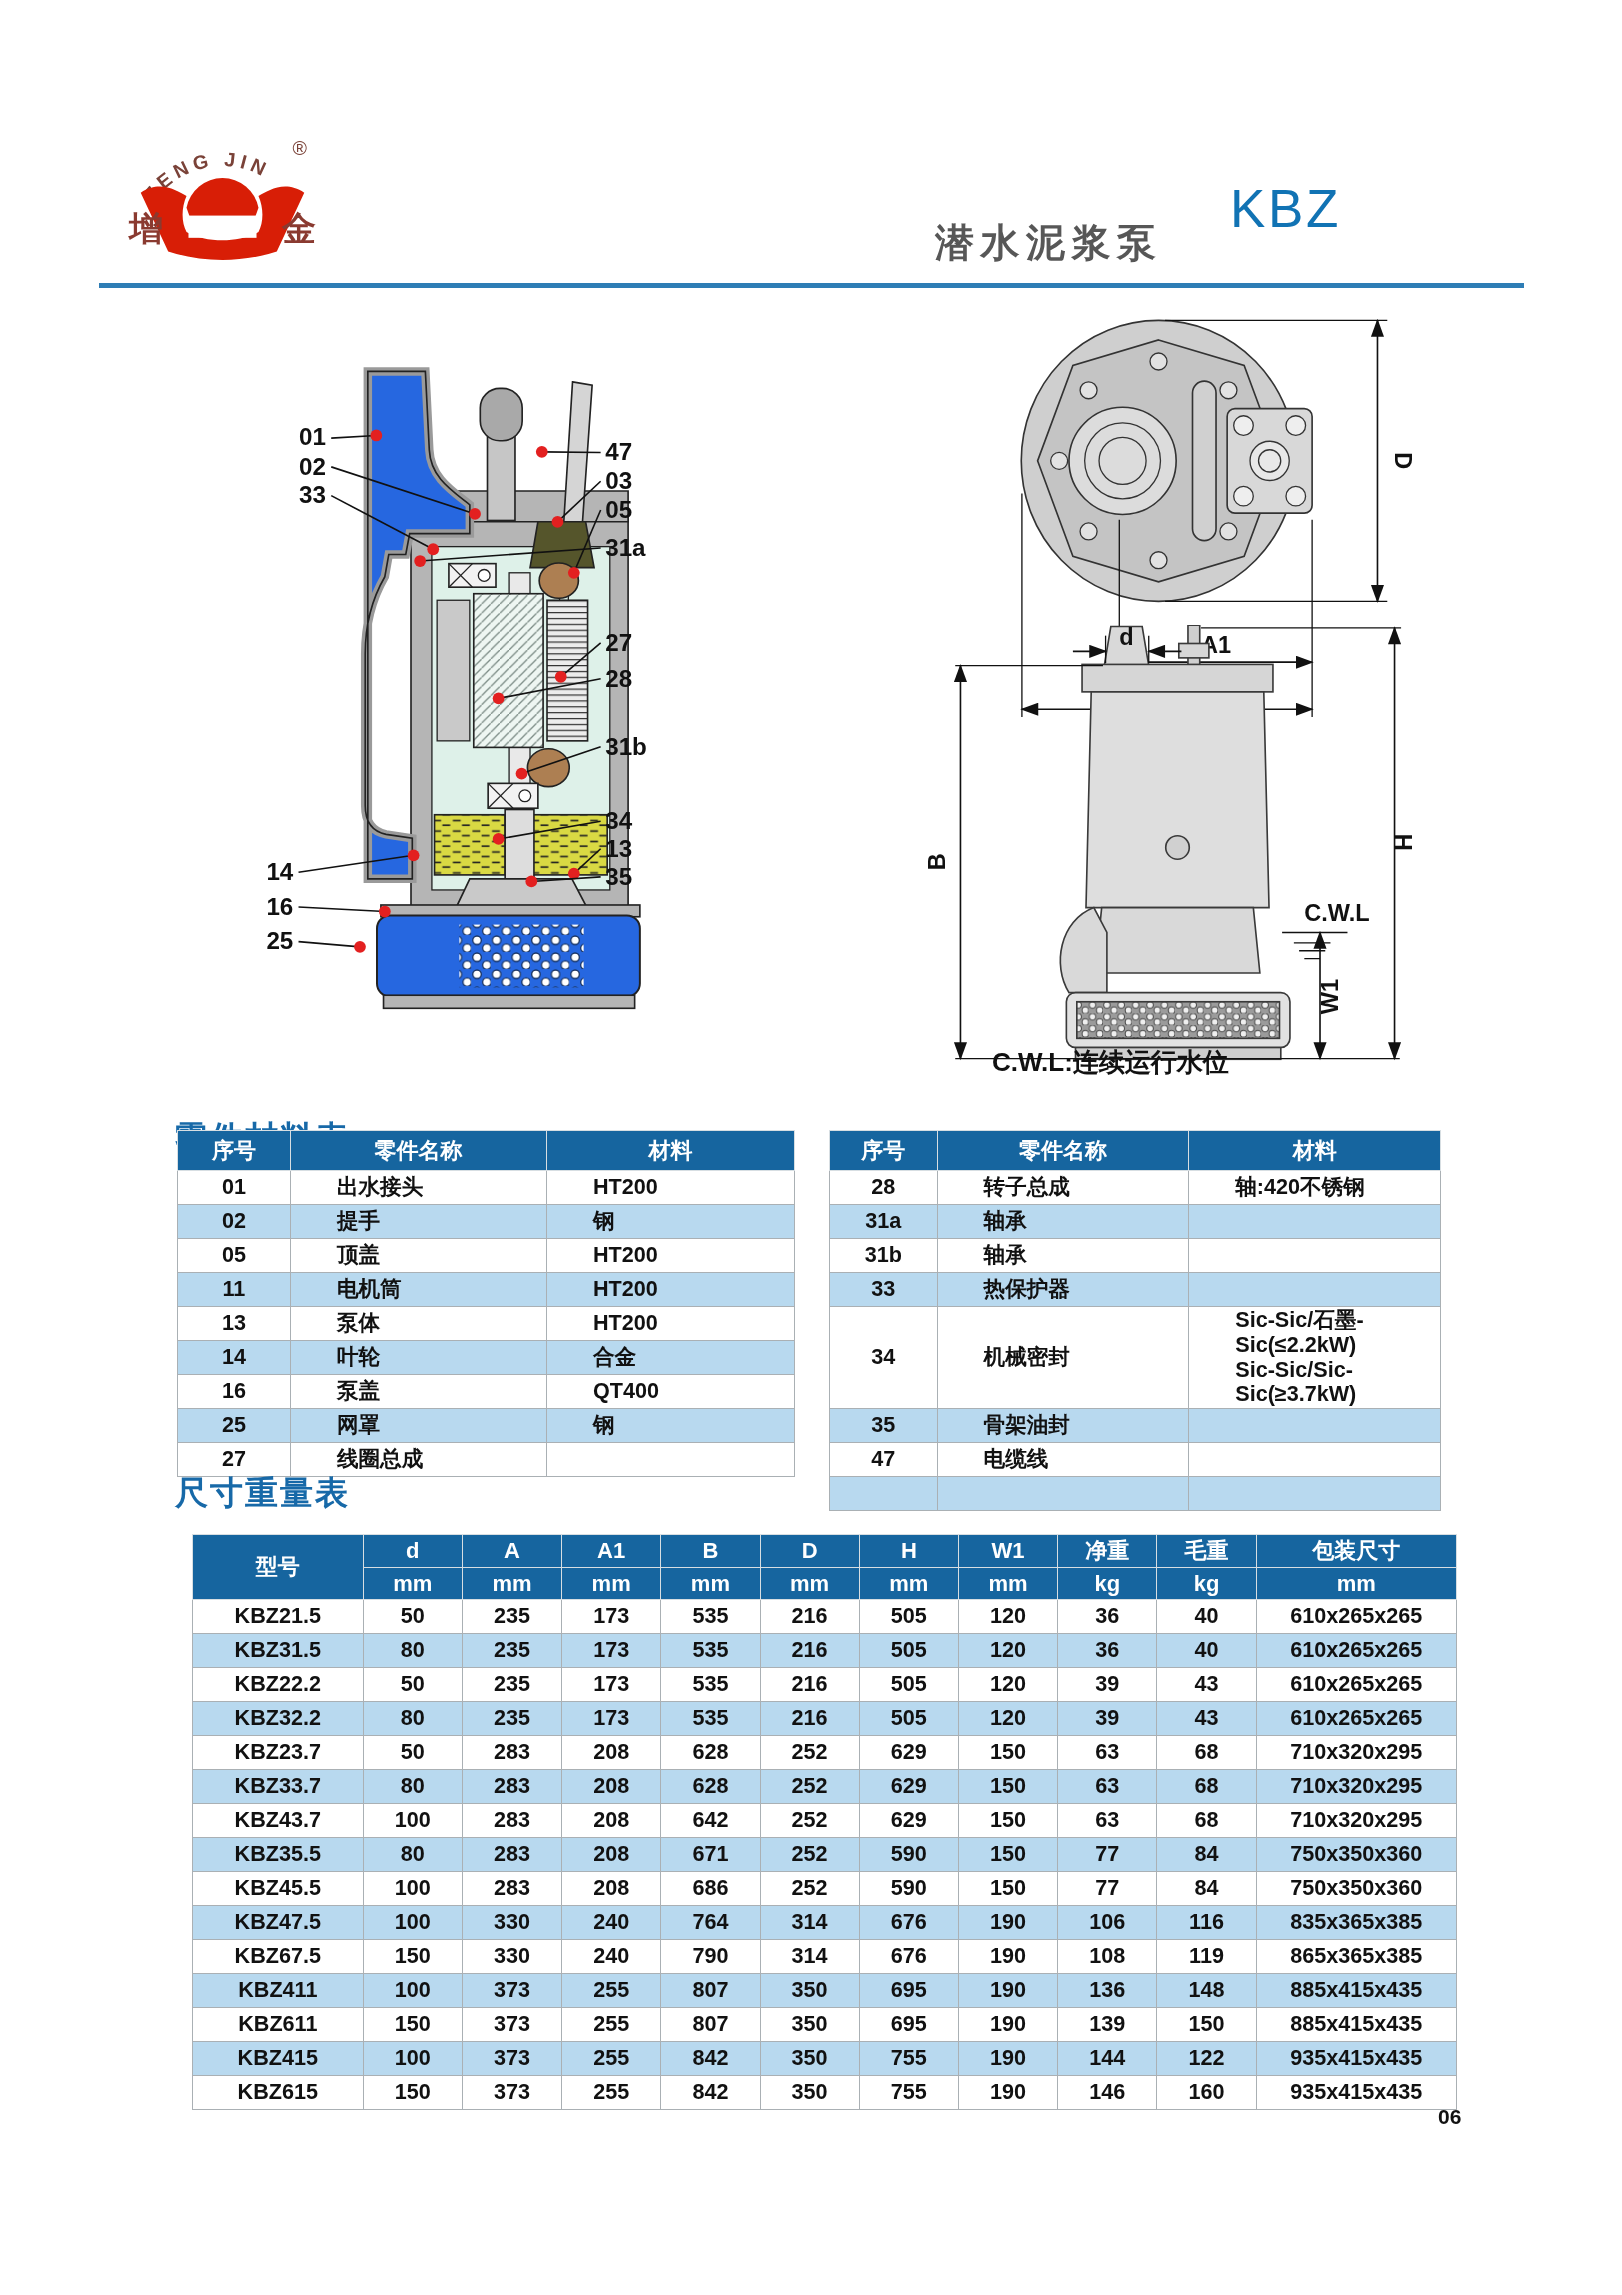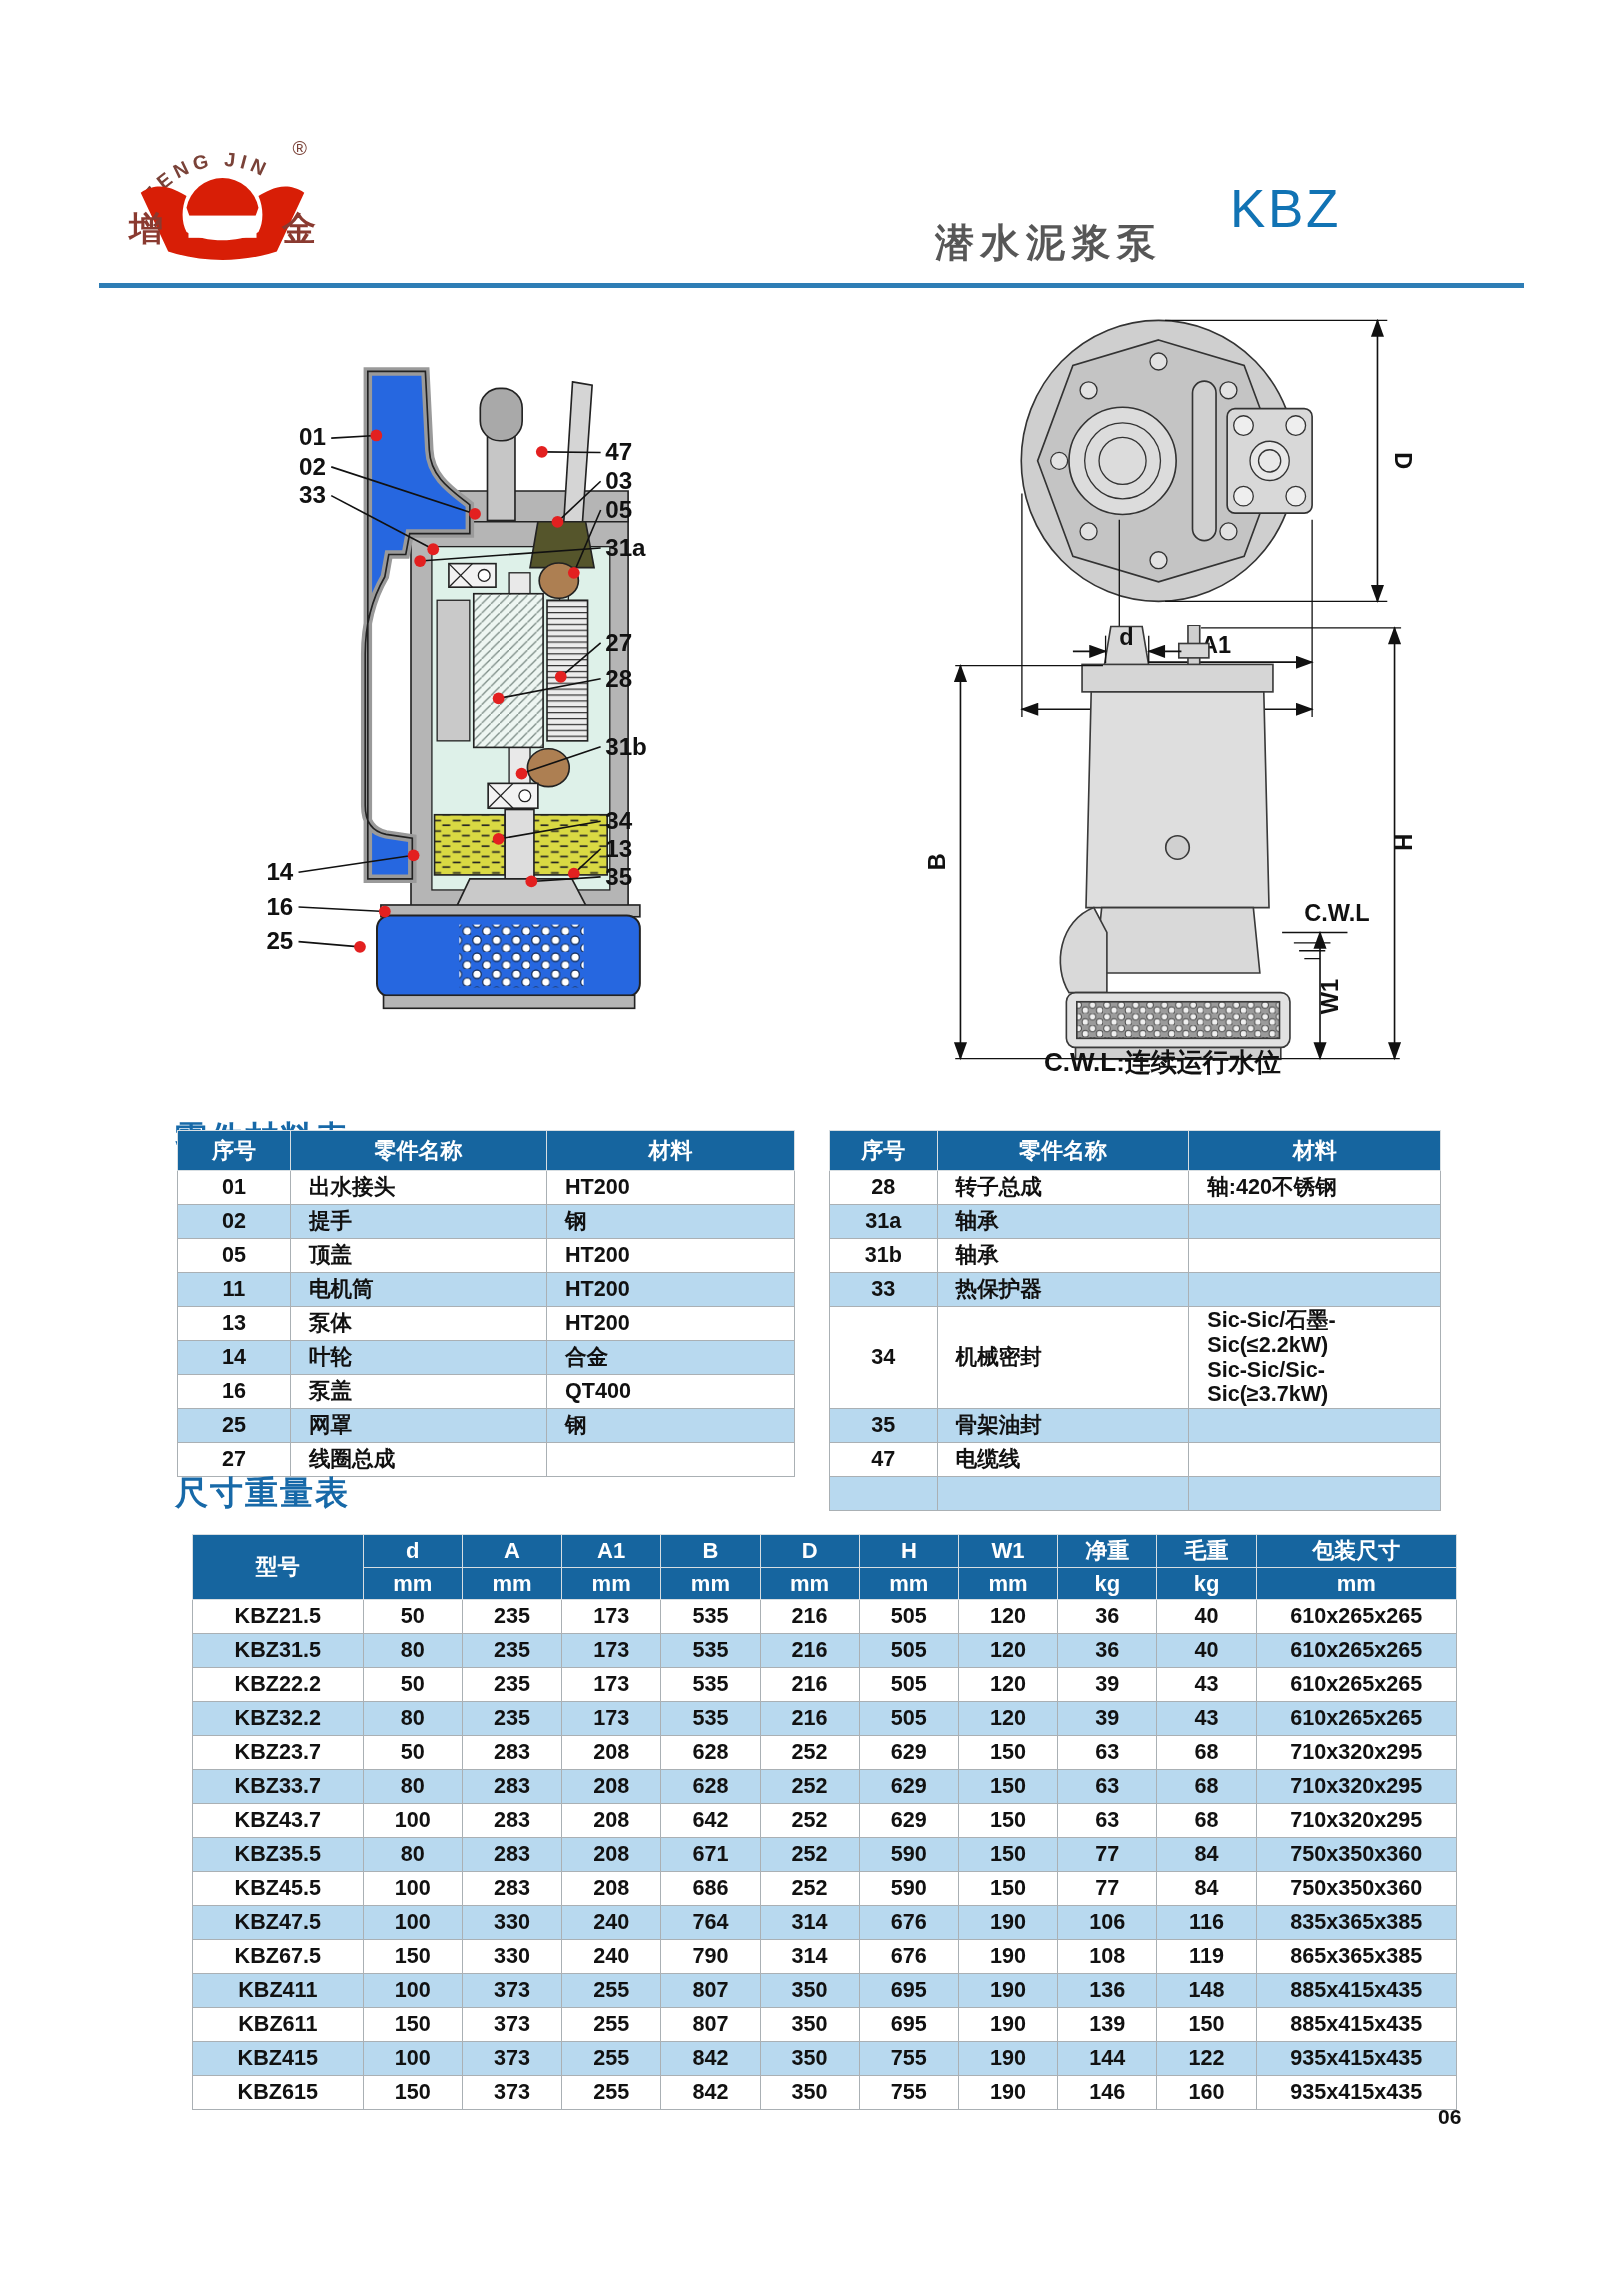--- a/index.html
+++ b/index.html
@@ -16,21 +16,21 @@
   .sec-title{font-size:33px;font-weight:800;color:#1769a8;letter-spacing:2px;}
 
   
   table{border-collapse:collapse;table-layout:fixed;margin-top:7px;}
   th,td{border:1.3px solid #aab0b4;overflow:hidden;}
   th{background:#16659f;color:#ffffff;font-size:22px;font-weight:700;height:37px;border-color:#d7dee2;}
   td{font-size:21.6px;font-weight:700;color:#111;text-align:center;height:31px;white-space:pre-line;line-height:1.15;}
   .striped tbody tr:nth-child(even) td{background:#b8d9ef;}
   .parts-table{width:100%;}
   .parts-table td:nth-child(1){text-align:center;}
-  .parts-table td:nth-child(2),.parts-table td:nth-child(3){text-align:left;padding-left:18px;}
+  .parts-table td:nth-child(2),.parts-table td:nth-child(3){text-align:left;padding-left:46px;}
   .size-table{width:100%;}
   .size-table th{height:29px;}
   .caption{font-size:26px;font-weight:700;color:#111;}
   .page-num{font-size:21px;font-weight:700;color:#111;}
 
   svg text{font-family:"Liberation Sans","DejaVu Sans",sans-serif;}
   .co{font-size:37px;font-weight:800;fill:#111;}
   .dim{font-size:36px;font-weight:700;fill:#111;}
   .ldr{stroke:#111;stroke-width:2.5;}
 </style>
@@ -276,21 +276,21 @@
     </g>
     <g>
       <line x1="560" y1="470" x2="660" y2="470" stroke="#111" stroke-width="2.5"></line>
       <path d="M578,486 h56 M586,498 h40 M594,510 h24" stroke="#111" stroke-width="2"></path>
       <line x1="618" y1="470" x2="618" y2="663" stroke="#111" stroke-width="2.5" marker-start="url(#arwS)" marker-end="url(#arw)"></line>
       <text class="dim" x="594" y="452">C.W.L</text>
       <text class="dim" x="646" y="568" transform="rotate(-90 646 568)" text-anchor="middle">W1</text>
     </g>
   </svg>
 
-  <div class="abs caption" style="left:1044px;top:1045px">C.W.L:连续运行水位</div>
+  <div class="abs caption" style="left:992px;top:1045px">C.W.L:连续运行水位</div>
 
   <div class="abs sec-title" style="left:175px;top:1116px">零件材料表</div>
 
   <div class="abs" style="left:177px;top:1123px;width:618px">
     <table class="parts-table striped">
       <colgroup>
           <col style="width:18.3%">
           <col style="width:41.5%">
           <col style="width:40.2%">
         </colgroup>

